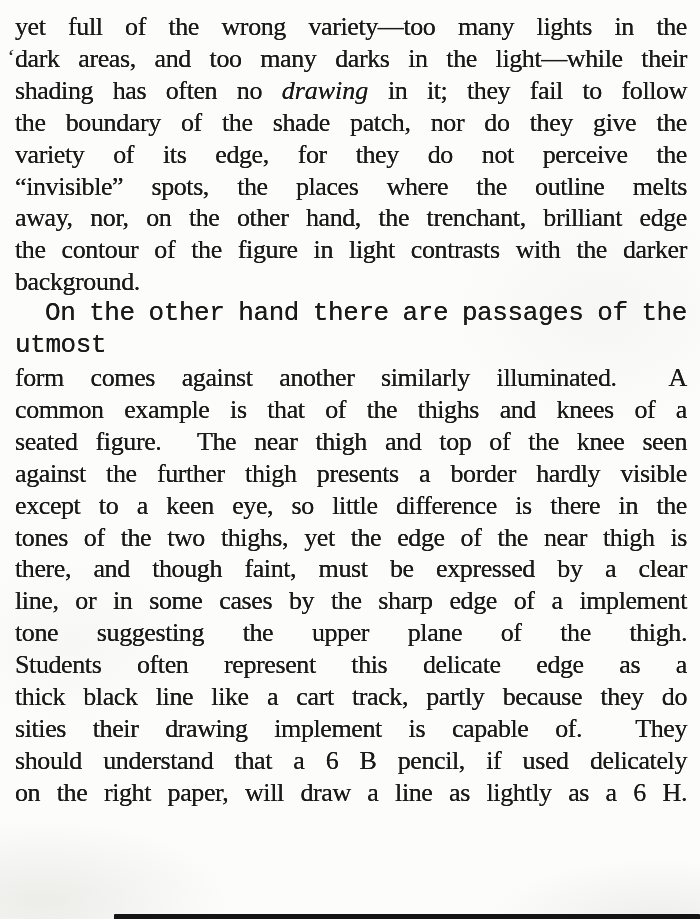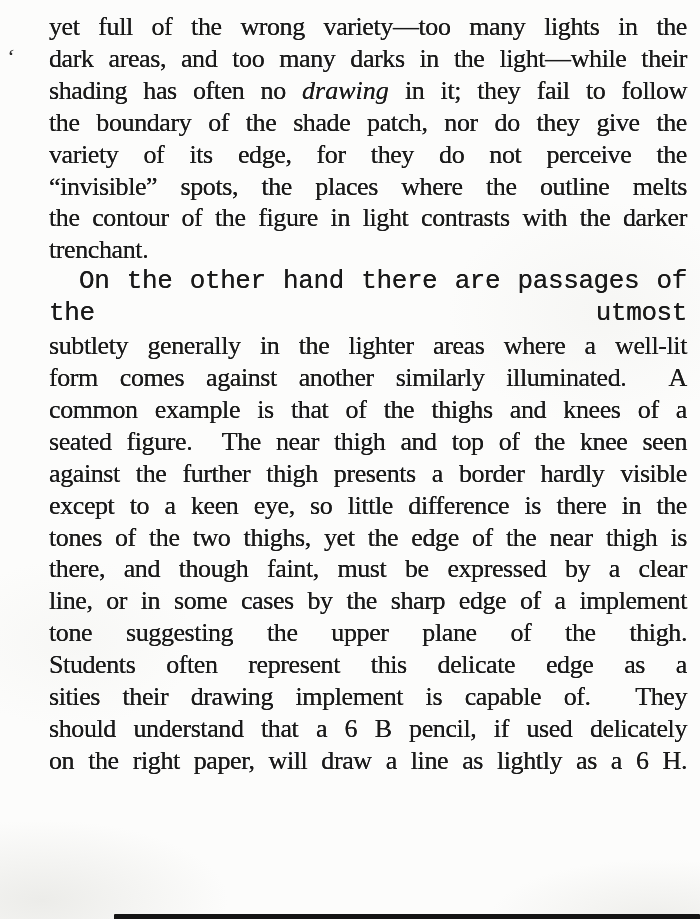--- a/index.html
+++ b/index.html
@@ -31,21 +31,20 @@
   }
   .line {
     font-size: 26px;
     line-height: 31.9px;
     letter-spacing: -0.4px;
     word-spacing: -1.5px;
     text-align: justify;
     text-align-last: justify;
     white-space: normal;
     text-shadow: 0 0 0.5px currentColor;
-    margin-left: 34px;
   }
   .line.align-left {
     text-align-last: left;
   }
   .line.indent {
     text-indent: 30px;
     font-family: Liberation Mono, monospace;
   }
   .line em {
     font-style: italic;
@@ -73,32 +72,33 @@
 
 <div class="page" style="color: rgb(26, 26, 26);">
   <span class="ink-speck">‘</span>
   <div class="text-block">
       <div class="line">yet full of the wrong variety—too many lights in the</div>
       <div class="line">dark areas, and too many darks in the light—while their</div>
       <div class="line">shading has often no <em>drawing</em> in it; they fail to follow</div>
       <div class="line">the boundary of the shade patch, nor do they give the</div>
       <div class="line">variety of its edge, for they do not perceive the</div>
       <div class="line">“invisible” spots, the places where the outline melts</div>
+      <div class="line">away, nor, on the other hand, the trenchant, brilliant edge</div>
       <div class="line">the contour of the figure in light contrasts with the darker</div>
-      <div class="line align-left">trenchant.</div>
+      <div class="line align-left">background.</div>
       <div class="line indent">On the other hand there are passages of the utmost</div>
-      <div class="line">subtlety generally in the lighter areas where a well-lit</div>
       <div class="line">form comes against another similarly illuminated.&nbsp; A</div>
       <div class="line">common example is that of the thighs and knees of a</div>
       <div class="line">seated figure.&nbsp; The near thigh and top of the knee seen</div>
       <div class="line">against the further thigh presents a border hardly visible</div>
       <div class="line">except to a keen eye, so little difference is there in the</div>
       <div class="line">tones of the two thighs, yet the edge of the near thigh is</div>
       <div class="line">there, and though faint, must be expressed by a clear</div>
       <div class="line">line, or in some cases by the sharp edge of a implement</div>
       <div class="line">tone suggesting the upper plane of the thigh.</div>
       <div class="line">Students often represent this delicate edge as a</div>
+      <div class="line">thick black line like a cart track, partly because they do</div>
       <div class="line">sities their drawing implement is capable of.&nbsp; They</div>
       <div class="line">should understand that a 6 B pencil, if used delicately</div>
       <div class="line">on the right paper, will draw a line as lightly as a 6 H.</div>
     </div>
   <div class="artifact-bar" style="background: rgb(20, 20, 20);"></div>
 </div>
 
 </body></html>

